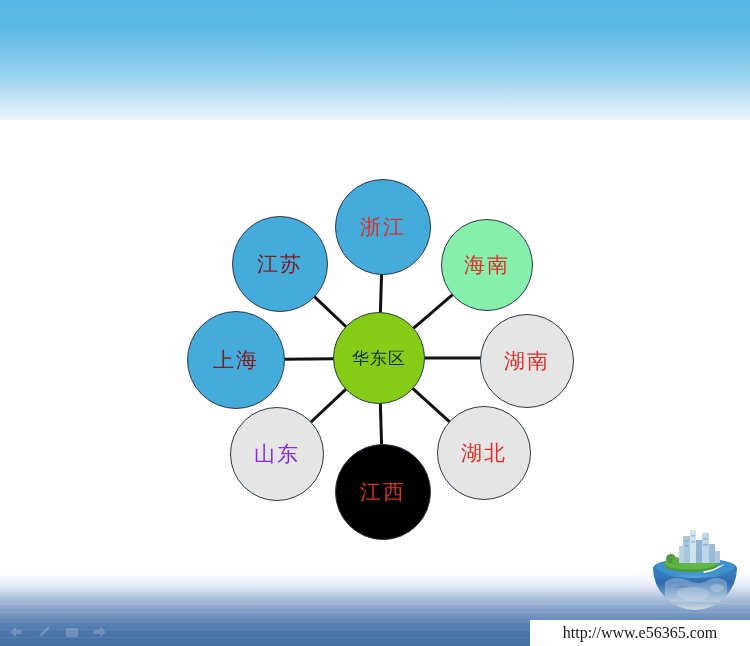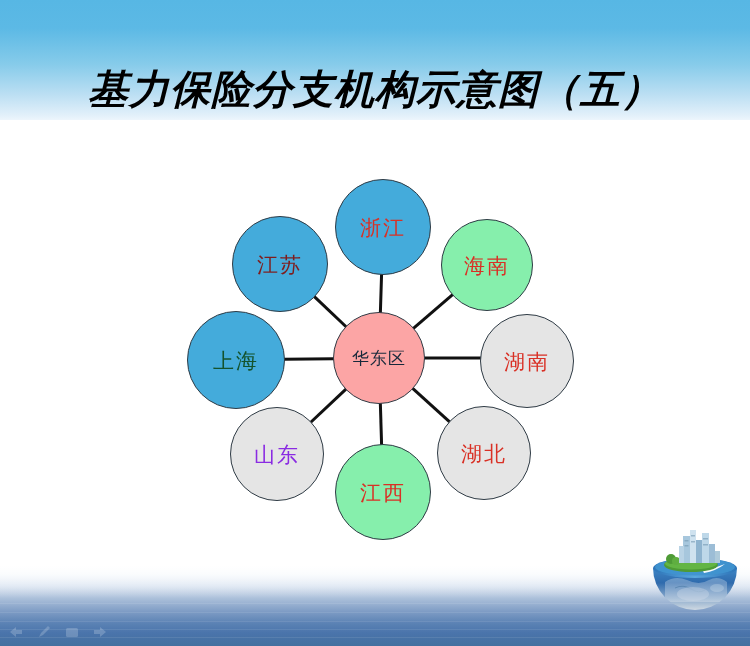--- a/index.html
+++ b/index.html
@@ -103,21 +103,21 @@
   }
   .node {
     position: absolute;
     border-radius: 50%;
     background: #44abdb;
     border: 1.5px solid #2f3b45;
     box-sizing: border-box;
     display: flex;
     align-items: center;
     justify-content: center;
-    font-family: Liberation Sans, sans-serif;
+    font-family: Liberation Serif, serif;
     letter-spacing: 2px;
     text-align: center;
     line-height: 1;
     user-select: none;
   }
   .node-hub {
     color: #16283a;
     font-size: 17px;
     letter-spacing: 1px;
   }
@@ -171,21 +171,20 @@
   <div class="bg-white"></div>
   <div class="bg-sea">
     <div class="sea-streak" style="left:0; top:38px; width:750px;"></div>
     <div class="sea-streak" style="left:0; top:47px; width:750px;"></div>
     <div class="sea-streak" style="left:0; top:56px; width:750px;"></div>
     <div class="sea-streak" style="left:0; top:64px; width:750px;"></div>
     <div class="sea-streak" style="left:0; top:72px; width:750px;"></div>
   </div>
   <div class="bg-sea-haze"></div>
 
-  <div class="title">基力保险分支机构示意图（五）</div>
 
   <svg id="diagram" viewBox="0 0 750 646" width="750" height="646">
     <g id="spokes">
         <line x1="380.37340570561986" y1="313.0209631409501" x2="381.56555404079705" y2="273.9781051638966" class="spoke" stroke="#111111"></line>
         <line x1="413.0995961059033" y1="328.63645890880554" x2="452.9004038940967" y2="294.36354109119446" class="spoke" stroke="#111111"></line>
         <line x1="424" y1="358" x2="481" y2="358" class="spoke" stroke="#111111"></line>
         <line x1="412.3691100605697" y1="388.1910995786107" x2="449.88935416030654" y2="422.1379870974202" class="spoke" stroke="#111111"></line>
         <line x1="380.34268550388447" y1="402.9799643801288" x2="381.5976395848318" y2="445.0209260918654" class="spoke" stroke="#111111"></line>
         <line x1="346.2310003288239" y1="388.8414114552246" x2="310.49719966386897" y2="422.4732238457704" class="spoke" stroke="#111111"></line>
         <line x1="334.00440054763425" y1="358.6293090832499" x2="283.9953060825235" y2="359.3287369778668" class="spoke" stroke="#111111"></line>
@@ -199,33 +198,33 @@
       </div>
       <div class="node node-leaf" style="left: 441px; top: 219px; width: 92px; height: 92px; background: #86efac; border-color: rgb(47, 59, 69); color: rgb(217, 48, 37);">
         <span>海南</span>
       </div>
       <div class="node node-leaf" style="left: 480px; top: 314px; width: 94px; height: 94px; background: #e5e5e5; border-color: rgb(47, 59, 69); color: rgb(217, 48, 37);">
         <span>湖南</span>
       </div>
       <div class="node node-leaf" style="left: 437px; top: 406px; width: 94px; height: 94px; background: #e5e5e5; border-color: rgb(47, 59, 69); color: rgb(217, 48, 37);">
         <span>湖北</span>
       </div>
-      <div class="node node-leaf" style="left: 335px; top: 444px; width: 96px; height: 96px; background: #86efac; border-color: rgb(47, 59, 69); color: rgb(217, 48, 37);">
+      <div class="node node-leaf" style="left: 335px; top: 444px; width: 96px; height: 96px; background: #000000; border-color: rgb(47, 59, 69); color: rgb(217, 48, 37);">
         <span>江西</span>
       </div>
       <div class="node node-leaf" style="left: 230px; top: 407px; width: 94px; height: 94px; background: #e5e5e5; border-color: rgb(47, 59, 69); color: rgb(138, 43, 226);">
         <span>山东</span>
       </div>
-      <div class="node node-leaf" style="left: 187px; top: 311px; width: 98px; height: 98px; background: rgb(68, 171, 219); border-color: rgb(47, 59, 69); color: #14532d;">
+      <div class="node node-leaf" style="left: 187px; top: 311px; width: 98px; height: 98px; background: rgb(68, 171, 219); border-color: rgb(47, 59, 69); color: #7f1d1d;">
         <span>上海</span>
       </div>
       <div class="node node-leaf" style="left: 232px; top: 216px; width: 96px; height: 96px; background: rgb(68, 171, 219); border-color: rgb(47, 59, 69); color: #7f1d1d;">
         <span>江苏</span>
       </div>
-      <div class="node node-hub" style="left: 333px; top: 312px; width: 92px; height: 92px; background: #fca5a5; border-color: rgb(47, 59, 69); color: rgb(22, 40, 58); text-align: right;">
+      <div class="node node-hub" style="left: 333px; top: 312px; width: 92px; height: 92px; background: #84cc16; border-color: rgb(47, 59, 69); color: rgb(22, 40, 58); text-align: right;">
         <span>华东区</span>
       </div>
     </div>
 
   <div class="globe-wrap">
     <svg viewBox="0 0 100 92" width="100" height="92">
       <defs>
         <linearGradient id="gw" x1="0" y1="0" x2="0" y2="1">
           <stop offset="0%" stop-color="#3d86c6"></stop>
           <stop offset="35%" stop-color="#2f6bad"></stop>
@@ -276,20 +275,21 @@
         <rect x="39.5" y="16" width="4" height="1.5"></rect>
         <rect x="39.5" y="21" width="4" height="1.5"></rect>
         <rect x="46" y="11" width="4" height="1.5"></rect>
         <rect x="46" y="17" width="4" height="1.5"></rect>
         <rect x="58" y="14" width="5" height="1.5"></rect>
         <rect x="58" y="20" width="5" height="1.5"></rect>
       </g>
     </svg>
   </div>
 
+  <div class="url-box">http://www.e56365.com</div>
 
   <div class="nav-icons">
     <span>
       <svg width="16" height="14" viewBox="0 0 16 14">
         <path d="M8,2 L8,5 L14,5 L14,9 L8,9 L8,12 L2,7 Z" fill="#dfe9f3"></path>
       </svg>
     </span>
     <span>
       <svg width="16" height="14" viewBox="0 0 16 14">
         <path d="M3,12 L5,8 L12,1 L14,3 L7,10 Z" fill="#dfe9f3"></path>

